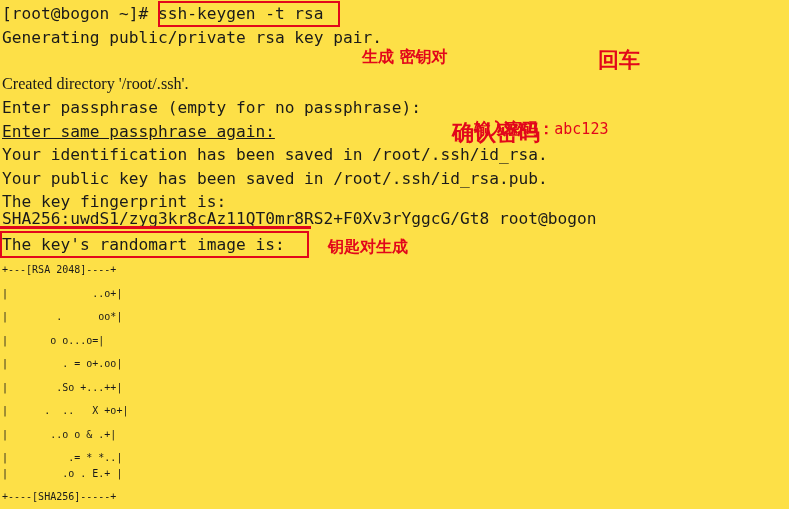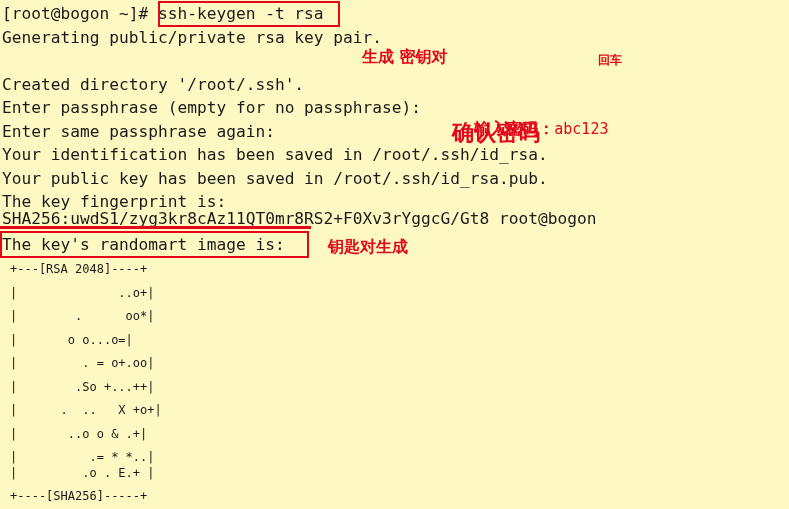--- a/index.html
+++ b/index.html
@@ -11,39 +11,38 @@
     width: 789px;
     height: 509px;
     overflow: hidden;
     font-family: "DejaVu Sans Mono", "Liberation Mono", monospace;
   }
 
   #terminal {
     position: relative;
     width: 789px;
     height: 509px;
-    background: #fef9c3;
+    background: #fde047;
   }
 
   .line {
     position: absolute;
     left: 2px;
     height: 23.5px;
     line-height: 23.5px;
     white-space: pre;
     font-family: "DejaVu Sans Mono", "Liberation Mono", monospace;
     font-size: 16.2px;
     color: #1a1a1a;
     letter-spacing: 0px;
   }
 
   .art {
-    font-size: 12px;
+    font-size: 10px;
     color: #1a1a1a;
-    margin-left: 8px;
   }
 
   
   .anno {
     position: absolute;
     white-space: pre;
     color: #e2071b;
     font-family: "DejaVu Sans", "Liberation Sans", sans-serif;
     font-size: 15px;
     font-weight: bold;
@@ -69,23 +68,23 @@
     height: 3px;
   }
 </style>
 </head>
 <body>
 
 <div id="terminal">
 
   <div class="line" style="top:2px;">[root@bogon ~]# ssh-keygen -t rsa</div>
   <div class="line" style="top:25.5px;">Generating public/private rsa key pair.</div>
-  <div class="line" style="top:72.5px;">Created directory '/root/.ssh'.</div>
+  <div class="line" style="top:72.5px;font-family:Liberation Serif, serif;">Created directory '/root/.ssh'.</div>
   <div class="line" style="top:96px;">Enter passphrase (empty for no passphrase):</div>
-  <div class="line" style="top:119.5px;">Enter same passphrase again:</div>
+  <div class="line" style="top:119.5px;text-decoration:underline;">Enter same passphrase again:</div>
   <div class="line" style="top:143px;text-align:right;">Your identification has been saved in /root/.ssh/id_rsa.</div>
   <div class="line" style="top:166.5px;text-align:right;">Your public key has been saved in /root/.ssh/id_rsa.pub.</div>
   <div class="line" style="top:190px;">The key fingerprint is:</div>
   <div class="line" style="top:207px;">SHA256:uwdS1/zyg3kr8cAz11QT0mr8RS2+F0Xv3rYggcG/Gt8 root@bogon</div>
   <div class="line" style="top:233px;">The key's randomart image is:</div>
 
   <div class="line art" style="top:258px;">+---[RSA 2048]----+</div>
   <div class="line art" style="top:281.5px;">|              ..o+|</div>
   <div class="line art" style="top:305px;">|        .      oo*|</div>
   <div class="line art" style="top:328.5px;">|       o o...o=|</div>
@@ -98,21 +97,21 @@
   <div class="line art" style="top:485px;">+----[SHA256]-----+</div>
 
   <div class="redbox" style="left:158px; top:1px; width:182px; height:26px;"></div>
 
   <div class="redline" style="left:0px; top:226px; width:311px;"></div>
 
   <div class="redbox" style="left:0px; top:231px; width:309px; height:27px;"></div>
 
   <div class="anno" style="left:362px; top:3px; font-size:16px;margin-top:44px;">生成 密钥对</div>
 
-  <div class="anno" style="left:598px; top:50px; font-size:12px;">回车</div>
+  <div class="anno" style="left:598px; top:50px; font-size:21px;">回车</div>
 
   <div class="anno" style="left:452px; top:99px; font-size:16px;">
     <span>输入密码：</span><span class="mono">abc123</span>
   </div>
 
   <div class="anno" style="left:452px; top:123px; font-size:22px;">确认密码</div>
 
   <div class="anno" style="left:328px; top:237px; font-size:16px;">钥匙对生成</div>
 
 </div>

